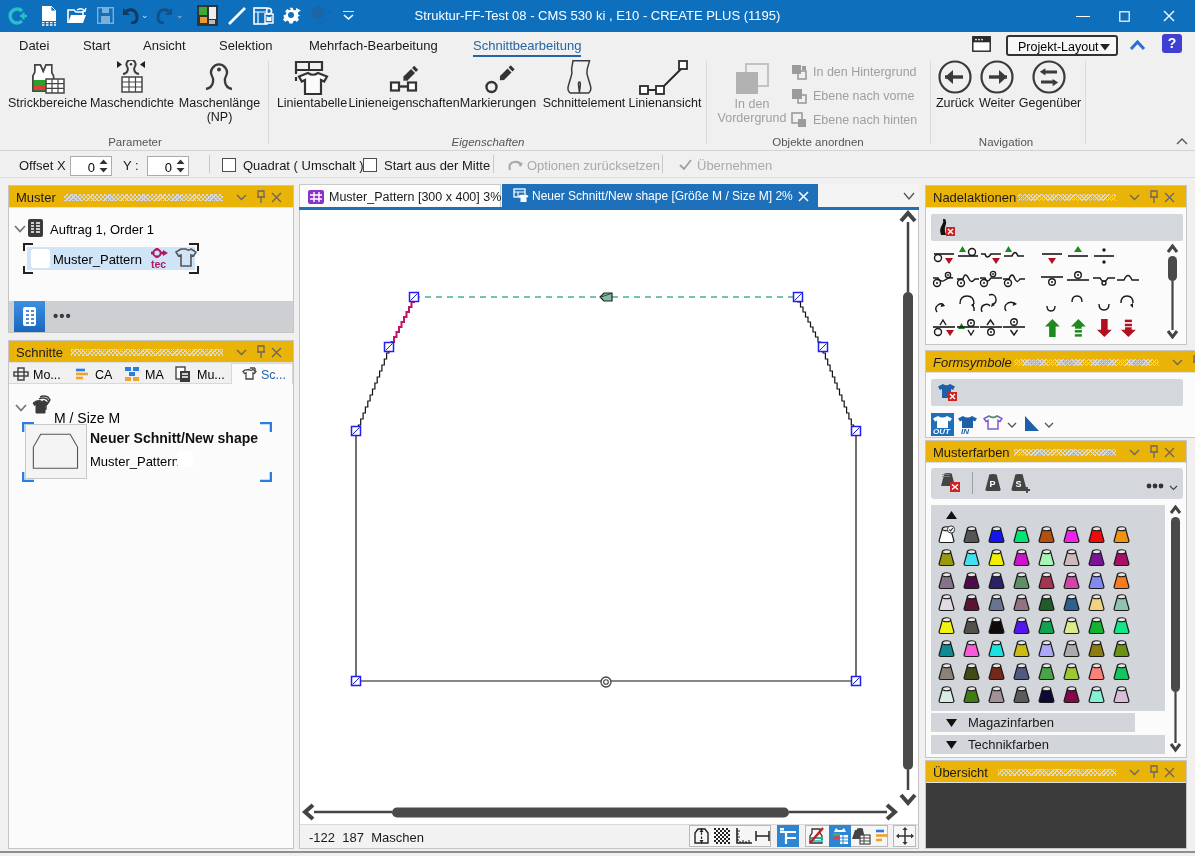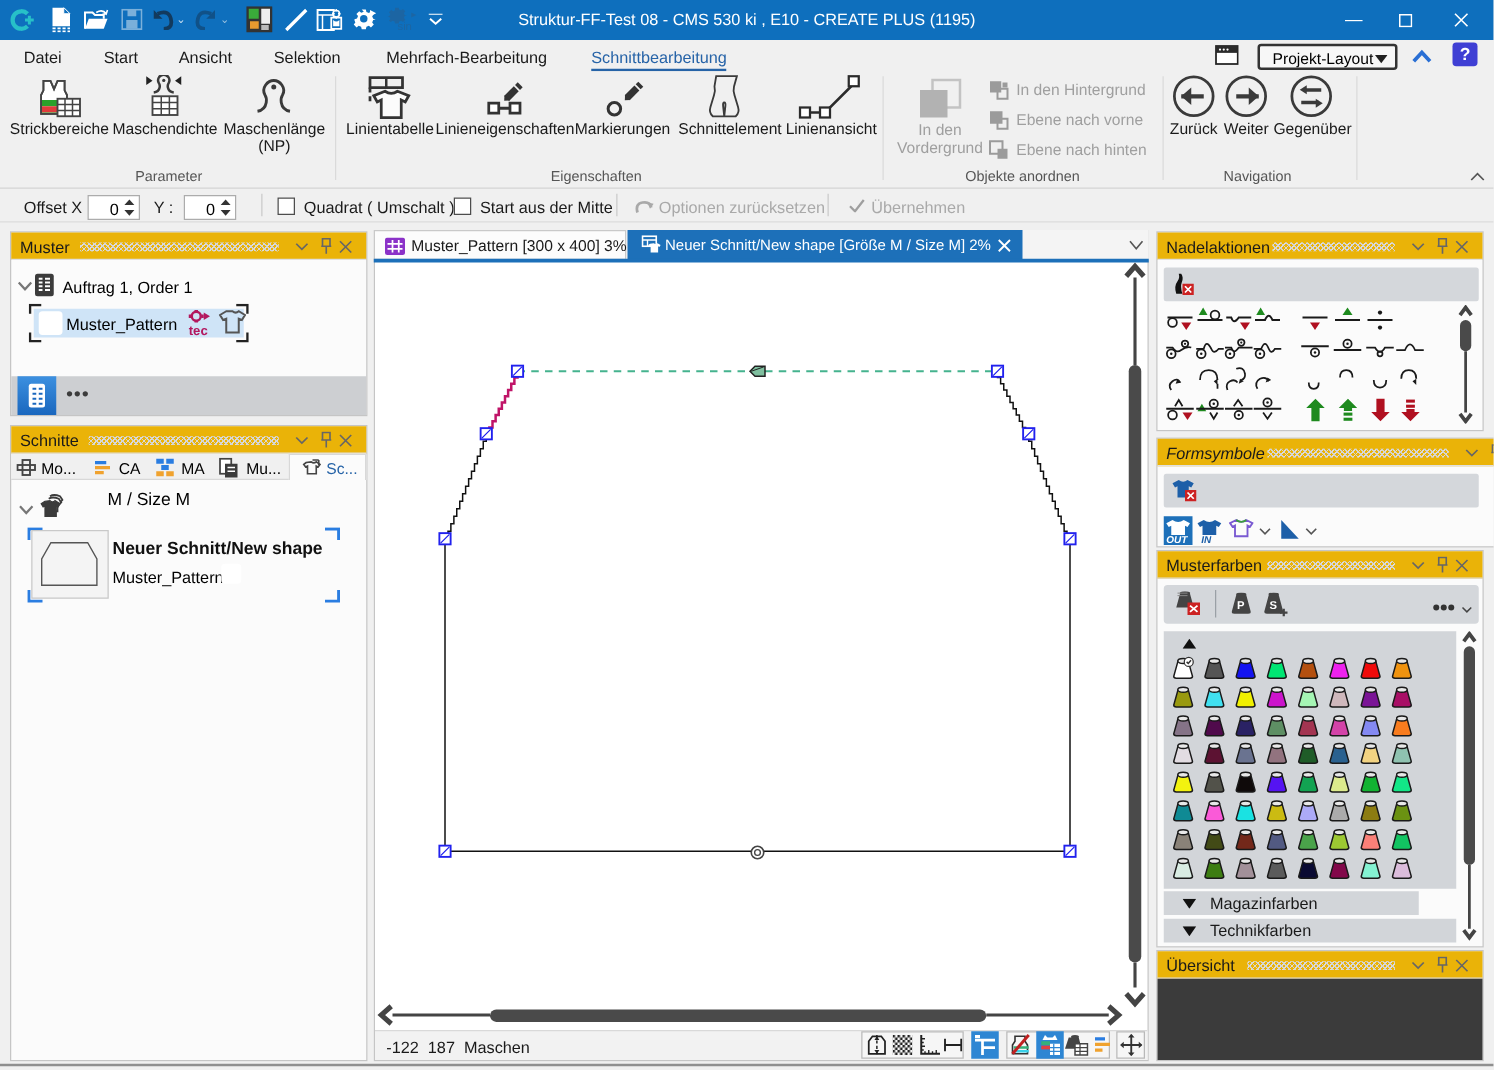--- a/index.html
+++ b/index.html
@@ -130,21 +130,21 @@
       </svg>
  <div class="a" style="left:1162px;top:2px;width:20px;height:19px;background:#3f3fd4;border-radius:3px;color:#fff;font-weight:bold;font-size:14px;text-align:center;line-height:19px;">?</div>
 </div>
 
 <div id="ribbon">
  <div class="rsep" style="left:268px;"></div>
  <div class="rsep" style="left:706px;"></div>
  <div class="rsep" style="left:930px;"></div>
  <div class="rsep" style="left:1085px;"></div>
  <div class="rgl" style="left:60px;width:150px;">Parameter</div>
- <div class="rgl" style="left:402px;width:150px;">Eigenschaften</div>
+ <div class="rgl" style="left:413px;width:150px;font-style:italic;">Eigenschaften</div>
  <div class="rgl" style="left:743px;width:150px;">Objekte anordnen</div>
  <div class="rgl" style="left:931px;width:150px;">Navigation</div>
  <svg class="a" style="left:1176px;top:80px;" width="12" height="8" viewBox="0 0 12 8">
         <path d="M1,7 L6,2 L11,7" stroke="#555" stroke-width="1.4" fill="none"></path>
       </svg>
  
  <svg class="a ic" style="left:31px;top:4px;" width="34" height="34" viewBox="0 0 34 34">
   <defs>
           <clipPath id="vestclip">
             <path d="M3,4 h6 l3,7 l3,-7 h6 v8 l2,4 v16 h-22 v-16 l2,-4 z" transform="scale(0.94) translate(1,0)"></path>
@@ -402,21 +402,21 @@
       </svg>
  <div class="a" style="left:252px;top:27px;font-size:12.5px;color:#2663a7;">Sc...</div>
  <svg class="a" style="left:6px;top:63px;" width="12" height="8" viewBox="0 0 12 8">
         <path d="M1,1 L6,6.5 L11,1" stroke="#777" stroke-width="1.8" fill="none"></path>
       </svg>
  <div class="a" style="left:23px;top:54px;"><svg width="19" height="20" viewBox="0 0 19 20">
           <path d="M8,2 q3,-2 8,0 l2,3 -2,2" fill="none" stroke="#3b3b3b" stroke-width="1.4"></path>
           <path d="M7,4 q3,-2 8,0 l2,3 -2,2 -1,-1 v6 h-3" fill="none" stroke="#3b3b3b" stroke-width="1.4"></path>
           <path d="M4,6 L1,8 l1.5,2.5 L4,9.5 V18 h9 V9.5 l1.5,1 L16,8 12,5.5 q-2,2 -4,0 z" fill="#3b3b3b" stroke="#3b3b3b"></path>
         </svg></div>
- <div class="a" style="left:45px;top:50px;font-size:14px;margin-left:32px;">M / Size M</div>
+ <div class="a" style="left:45px;top:69px;font-size:14px;">M / Size M</div>
  <svg class="a" style="left:13px;top:81px;" width="250" height="60" viewBox="0 0 250 60">
         <path d="M12,1 H1 V10 M238,1 h11 v9 M12,59 H1 v-9 M238,59 h11 v-9" stroke="#2a7de1" stroke-width="2.6" fill="none"></path>
       </svg>
  <div class="a" style="left:16px;top:83px;width:62px;height:55px;background:#f4f4f4;border:1px solid #c9c9c9;">
   <svg width="60" height="53" viewBox="0 0 60 53">
           <path d="M14,9 h32 l8,14 v23 h-48 V23 z" fill="none" stroke="#555" stroke-width="1.2" transform="scale(0.92) translate(2,1)"></path>
         </svg>
  </div>
  <div class="a" style="left:81px;top:89px;font-size:14px;font-weight:bold;color:#111;">Neuer Schnitt/New shape</div>
  <div class="a" style="left:81px;top:113px;font-size:13px;">Muster_Pattern</div>

